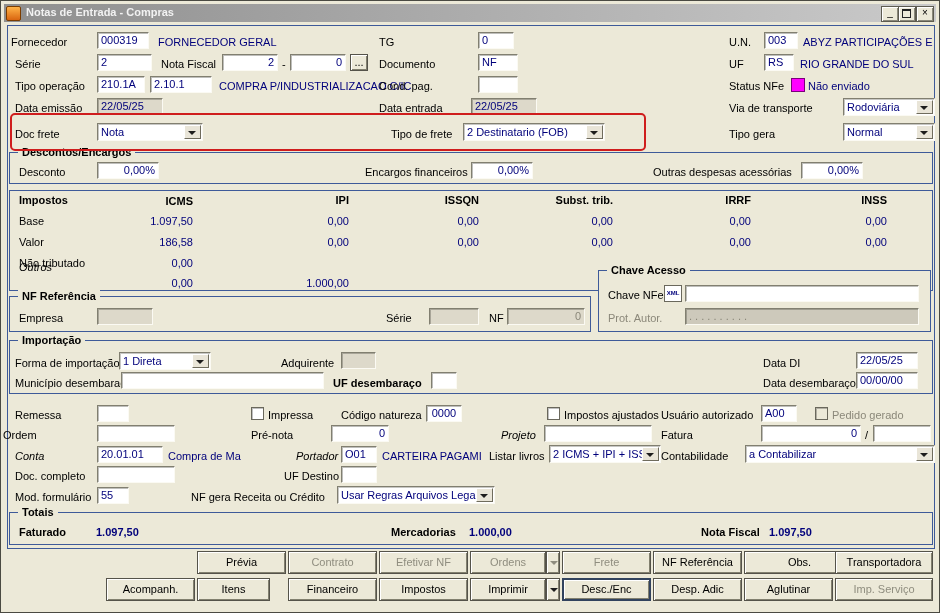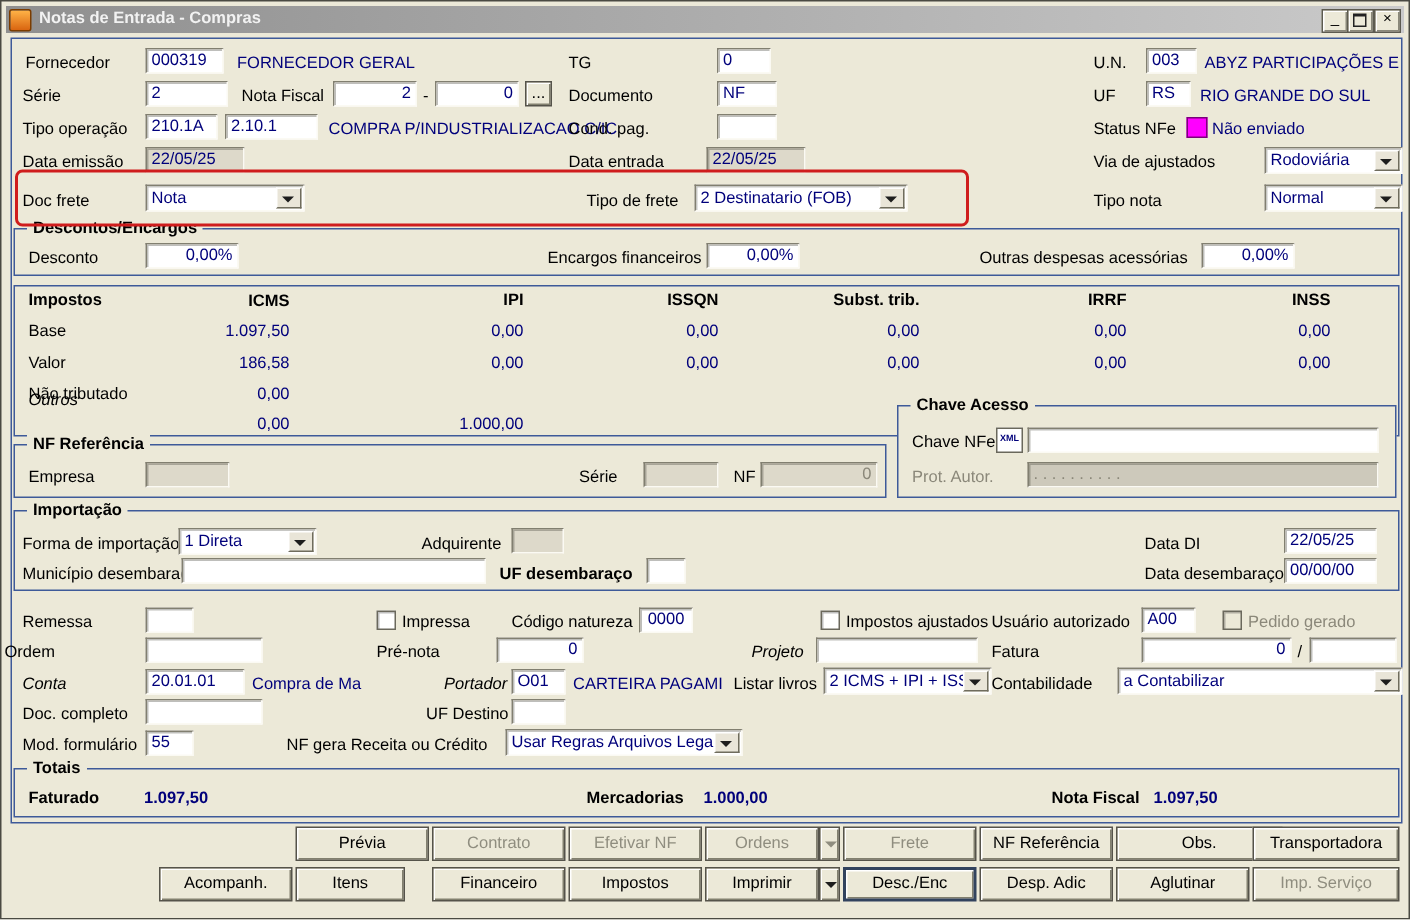--- a/index.html
+++ b/index.html
@@ -67,21 +67,21 @@
     <span class="ttext">Notas de Entrada - Compras</span>
     <span class="tbtn" style="right:37px;"><span>_</span></span>
     <span class="tbtn" style="right:20px;">
         <span class="maxglyph"></span>
       </span>
     <span class="tbtn" style="right:2px;"><span>×</span></span>
   </div>
 
   <div class="panel"></div>
 
-  <span class="lb" style="left:16px;top:35px;text-align:right;">Fornecedor</span>
+  <span class="lb" style="left:10px;top:35px;text-align:right;">Fornecedor</span>
   <div class="fd" style="left:96px;top:31px;width:52px;">000319</div>
   <span class="lb nv" style="left:157px;top:35px;">FORNECEDOR GERAL</span>
   <span class="lb" style="left:378px;top:35px;">TG</span>
   <div class="fd" style="left:477px;top:31px;width:36px;">0</div>
   <span class="lb" style="left:728px;top:35px;">U.N.</span>
   <div class="fd" style="left:763px;top:31px;width:34px;">003</div>
   <span class="lb nv" style="left:802px;top:35px;">ABYZ PARTICIPAÇÕES E</span>
 
   <span class="lb" style="left:14px;top:57px;">Série</span>
   <div class="fd" style="left:96px;top:53px;width:55px;">2</div>
@@ -103,38 +103,38 @@
   <span class="lb" style="left:378px;top:79px;">Cond. pag.</span>
   <div class="fd" style="left:477px;top:75px;width:40px;"></div>
   <span class="lb" style="left:728px;top:79px;">Status NFe</span>
   <span class="statusnfe"></span>
   <span class="lb nv" style="left:807px;top:79px;">Não enviado</span>
 
   <span class="lb" style="left:14px;top:101px;">Data emissão</span>
   <div class="fd dis" style="left:96px;top:97px;width:66px;">22/05/25</div>
   <span class="lb" style="left:378px;top:101px;">Data entrada</span>
   <div class="fd dis" style="left:470px;top:97px;width:66px;">22/05/25</div>
-  <span class="lb" style="left:728px;top:101px;">Via de ajustados</span>
+  <span class="lb" style="left:728px;top:101px;">Via de transporte</span>
   <div class="combo" style="left:842px;top:97px;width:92px;">
     <span class="ctext">Rodoviária</span>
     <span class="carr"></span>
   </div>
 
   <div class="redbox"></div>
   <span class="lb" style="left:14px;top:127px;">Doc frete</span>
   <div class="combo" style="left:96px;top:122px;width:106px;">
     <span class="ctext">Nota</span>
     <span class="carr"></span>
   </div>
   <span class="lb" style="left:390px;top:127px;">Tipo de frete</span>
   <div class="combo" style="left:462px;top:122px;width:142px;">
     <span class="ctext">2 Destinatario (FOB)</span>
     <span class="carr"></span>
   </div>
-  <span class="lb" style="left:728px;top:127px;">Tipo nota</span>
+  <span class="lb" style="left:728px;top:127px;">Tipo gera</span>
   <div class="combo" style="left:842px;top:122px;width:92px;">
     <span class="ctext">Normal</span>
     <span class="carr"></span>
   </div>
 
   <div class="gbox" style="left:8px;top:151px;width:924px;height:32px;">
     <span class="gtitle">Descontos/Encargos</span>
   </div>
   <span class="lb" style="left:18px;top:165px;">Desconto</span>
   <div class="fd ra" style="left:96px;top:161px;width:62px;">0,00%</div>

